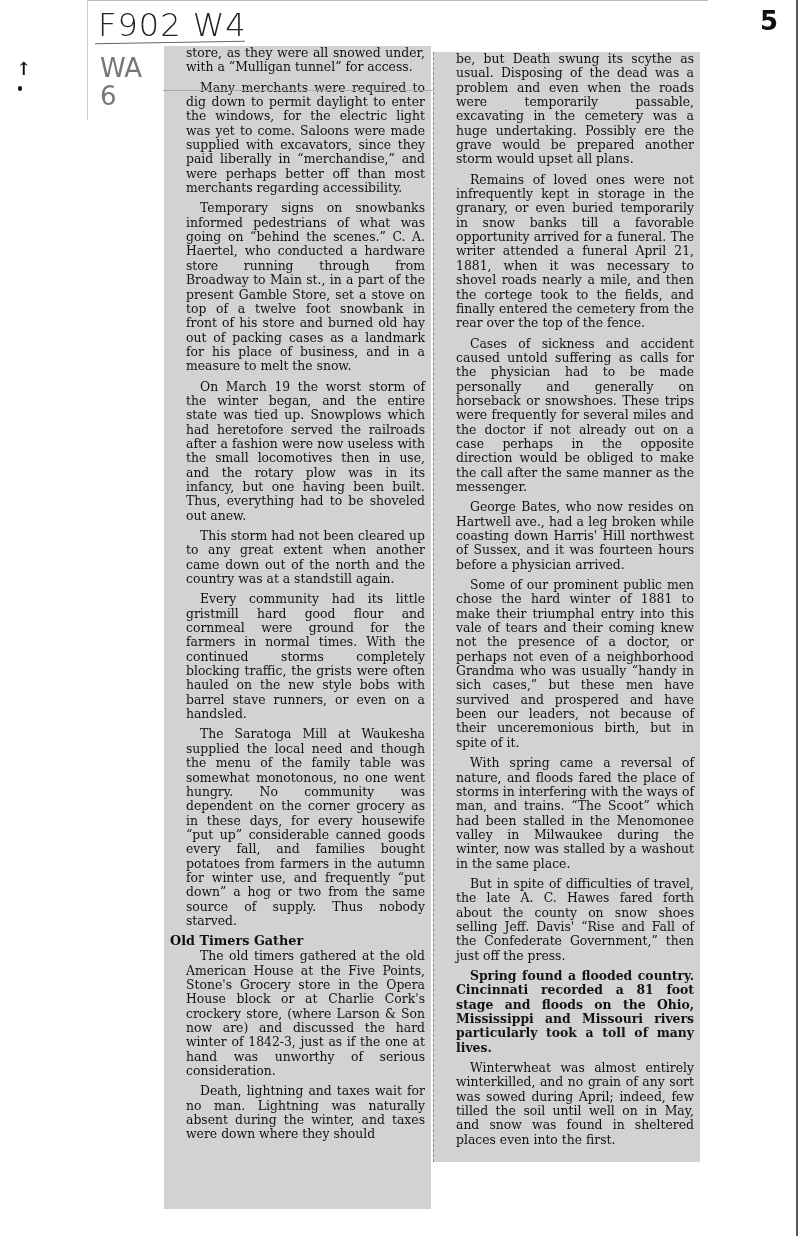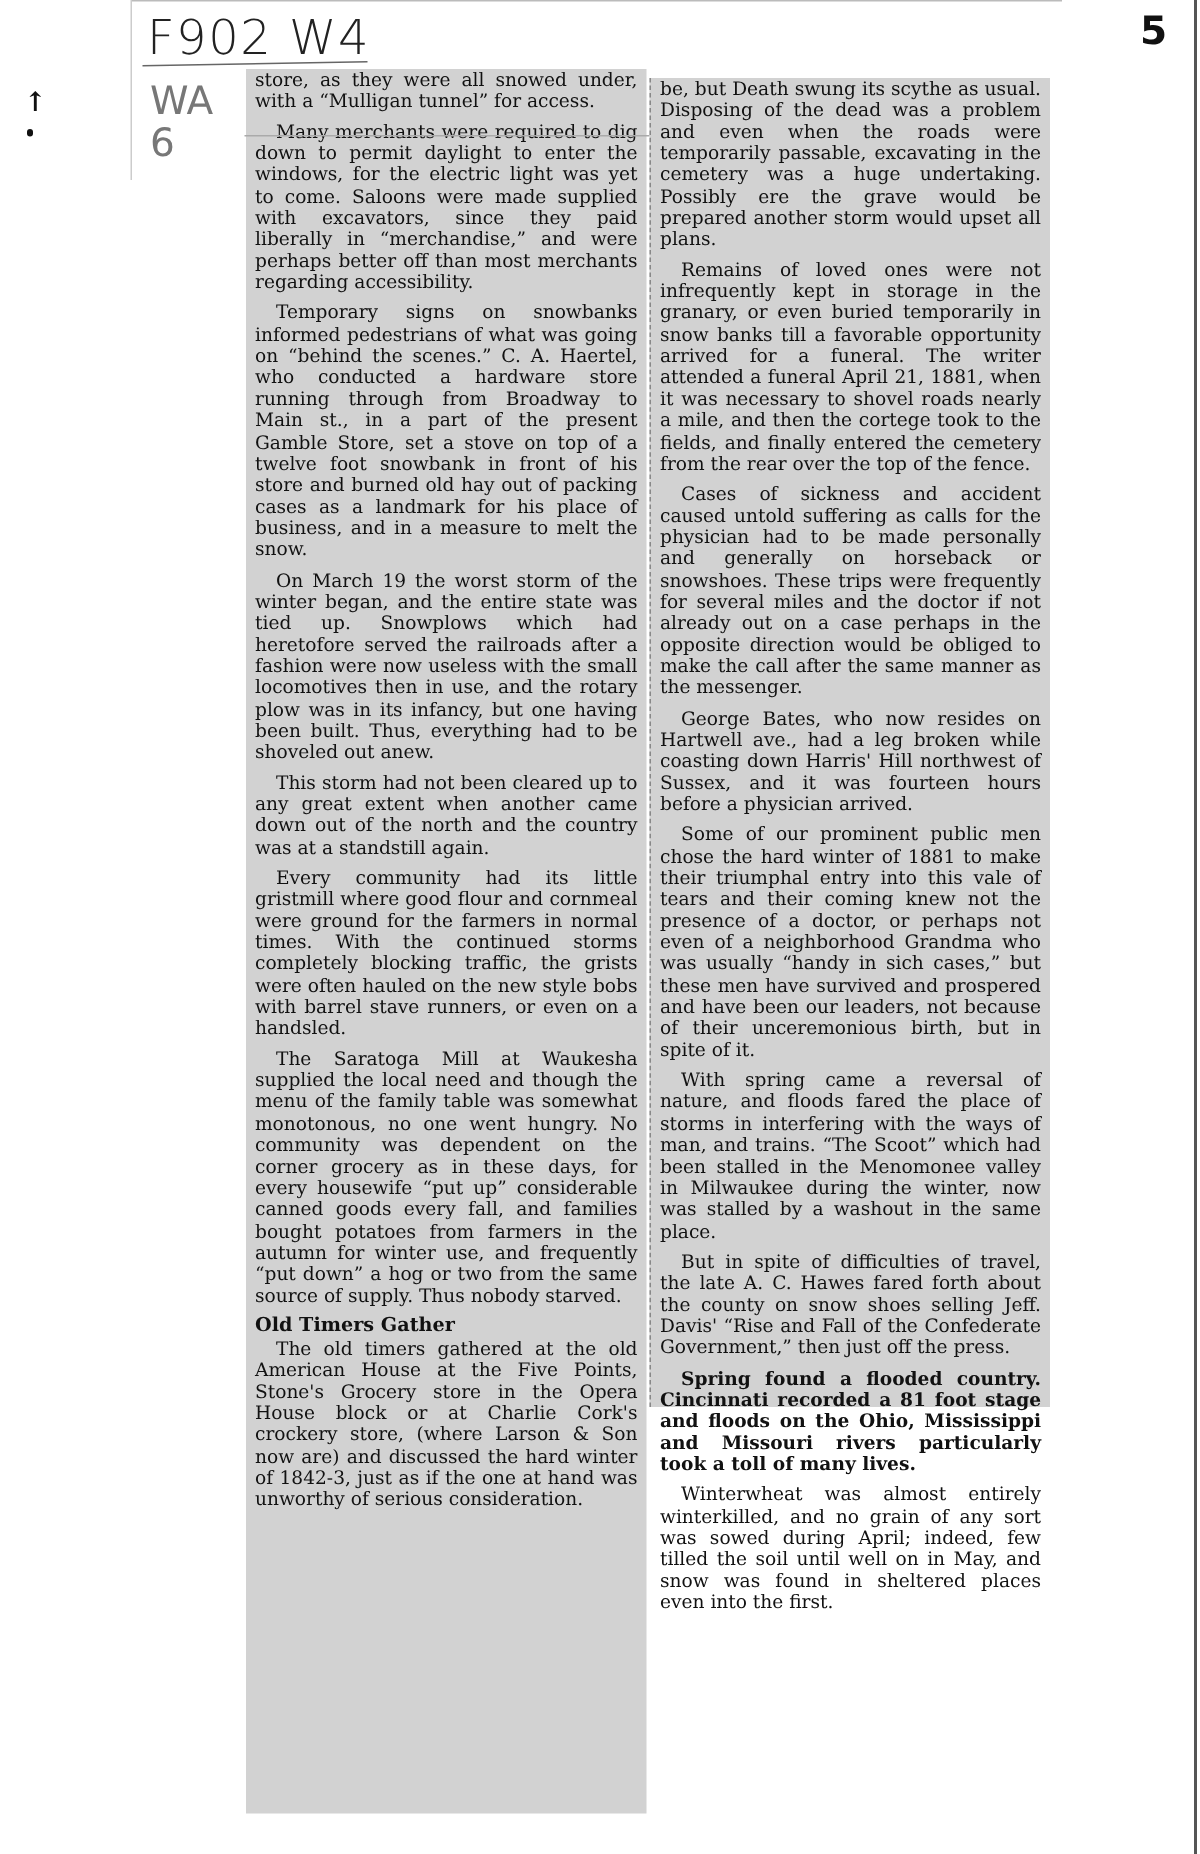--- a/index.html
+++ b/index.html
@@ -18,22 +18,22 @@
   .hw-wa { left:100px; top:54px; font-size:26px; color:#777; line-height:28px; text-align:left; width:48px; }
   .page-num { position:absolute; left:760px; top:6px; font-size:26px; font-weight:bold; font-family:"DejaVu Sans", sans-serif; color:#111; }
   .margin-arrow { position:absolute; left:16px; top:60px; font-size:18px; color:#111; font-weight:bold; line-height:18px; }
   .margin-dot { position:absolute; left:18px; top:86px; width:4px; height:5px; background:#111; border-radius:2px; }
 
   .column {
     position:absolute; background:#d2d2d2;
     font-size:12.4px; line-height:14.35px; color:#111; text-align:justify;
   }
   .col-left { left:164px; top:46px; width:267px; height:1163px; padding:0 6px 0 6px; box-sizing:border-box;}
-  .col-right { left:433px; top:52px; width:267px; height:886px; padding:0 6px 0 6px; box-sizing:border-box; border-left:1px dashed #888; }
-  .column p { margin:0 0 6px 0; text-indent:14px; hyphens:manual; }
+  .col-right { left:433px; top:52px; width:267px; height:1110px; padding:0 6px 0 6px; box-sizing:border-box; border-left:1px dashed #888; }
+  .column p { margin:0 0 6px 16px; text-indent:14px; hyphens:manual; }
   .column p.first { text-indent:0; }
   .column h3 { margin:0 0 1px 0; text-align:left; font-size:12.8px; font-weight:bold; line-height:14px; }
   .bold-run { font-weight:bold; }
   .clip-edge { position:absolute; left:163px; top:90px; width:270px; height:1px; background:#aaa; }
 </style>
 </head>
 <body>
 
 <div class="frame-line-top"></div>
 <div class="frame-line-left"></div>
@@ -48,24 +48,25 @@
 <div class="page-num">5</div>
 <div class="margin-arrow">↑</div>
 <div class="margin-dot"></div>
 
 <div class="column col-left">
   <p class="first">store, as they were all snowed under, with a “Mulligan tunnel” for access.</p>
   <p>Many merchants were required to dig down to permit daylight to enter the windows, for the electric light was yet to come. Saloons were made supplied with excavators, since they paid liberally in “merchandise,” and were perhaps better off than most merchants regarding accessibility.</p>
   <p>Temporary signs on snowbanks informed pedestrians of what was going on “behind the scenes.” C. A. Haertel, who conducted a hardware store running through from Broadway to Main st., in a part of the present Gamble Store, set a stove on top of a twelve foot snowbank in front of his store and burned old hay out of packing cases as a landmark for his place of business, and in a measure to melt the snow.</p>
   <p>On March 19 the worst storm of the winter began, and the entire state was tied up. Snowplows which had heretofore served the railroads after a fashion were now useless with the small locomotives then in use, and the rotary plow was in its infancy, but one having been built. Thus, everything had to be shoveled out anew.</p>
   <p>This storm had not been cleared up to any great extent when another came down out of the north and the country was at a standstill again.</p>
-  <p>Every community had its little gristmill where good flour and cornmeal were ground for the farmers in normal times. With the continued storms completely blocking traffic, the grists were often hauled on the new style bobs with barrel stave runners, or even on a handsled.</p>
+  <p>Every community had its little gristmill hard good flour and cornmeal were ground for the farmers in normal times. With the continued storms completely blocking traffic, the grists were often hauled on the new style bobs with barrel stave runners, or even on a handsled.</p>
   <p>The Saratoga Mill at Waukesha supplied the local need and though the menu of the family table was somewhat monotonous, no one went hungry. No community was dependent on the corner grocery as in these days, for every housewife “put up” considerable canned goods every fall, and families bought potatoes from farmers in the autumn for winter use, and frequently “put down” a hog or two from the same source of supply. Thus nobody starved.</p>
   <h3>Old Timers Gather</h3>
   <p>The old timers gathered at the old American House at the Five Points, Stone's Grocery store in the Opera House block or at Charlie Cork's crockery store, (where Larson &amp; Son now are) and discussed the hard winter of 1842-3, just as if the one at hand was unworthy of serious consideration.</p>
+  <p>Death, lightning and taxes wait for no man. Lightning was naturally absent during the winter, and taxes were down where they should</p>
 </div>
 
 <div class="column col-right">
   <p class="first">be, but Death swung its scythe as usual. Disposing of the dead was a problem and even when the roads were temporarily passable, excavating in the cemetery was a huge undertaking. Possibly ere the grave would be prepared another storm would upset all plans.</p>
   <p>Remains of loved ones were not infrequently kept in storage in the granary, or even buried temporarily in snow banks till a favorable opportunity arrived for a funeral. The writer attended a funeral April 21, 1881, when it was necessary to shovel roads nearly a mile, and then the cortege took to the fields, and finally entered the cemetery from the rear over the top of the fence.</p>
   <p>Cases of sickness and accident caused untold suffering as calls for the physician had to be made personally and generally on horseback or snowshoes. These trips were frequently for several miles and the doctor if not already out on a case perhaps in the opposite direction would be obliged to make the call after the same manner as the messenger.</p>
   <p>George Bates, who now resides on Hartwell ave., had a leg broken while coasting down Harris' Hill northwest of Sussex, and it was fourteen hours before a physician arrived.</p>
   <p>Some of our prominent public men chose the hard winter of 1881 to make their triumphal entry into this vale of tears and their coming knew not the presence of a doctor, or perhaps not even of a neighborhood Grandma who was usually “handy in sich cases,” but these men have survived and prospered and have been our leaders, not because of their unceremonious birth, but in spite of it.</p>
   <p>With spring came a reversal of nature, and floods fared the place of storms in interfering with the ways of man, and trains. “The Scoot” which had been stalled in the Menomonee valley in Milwaukee during the winter, now was stalled by a washout in the same place.</p>
   <p>But in spite of difficulties of travel, the late A. C. Hawes fared forth about the county on snow shoes selling Jeff. Davis' “Rise and Fall of the Confederate Government,” then just off the press.</p>

